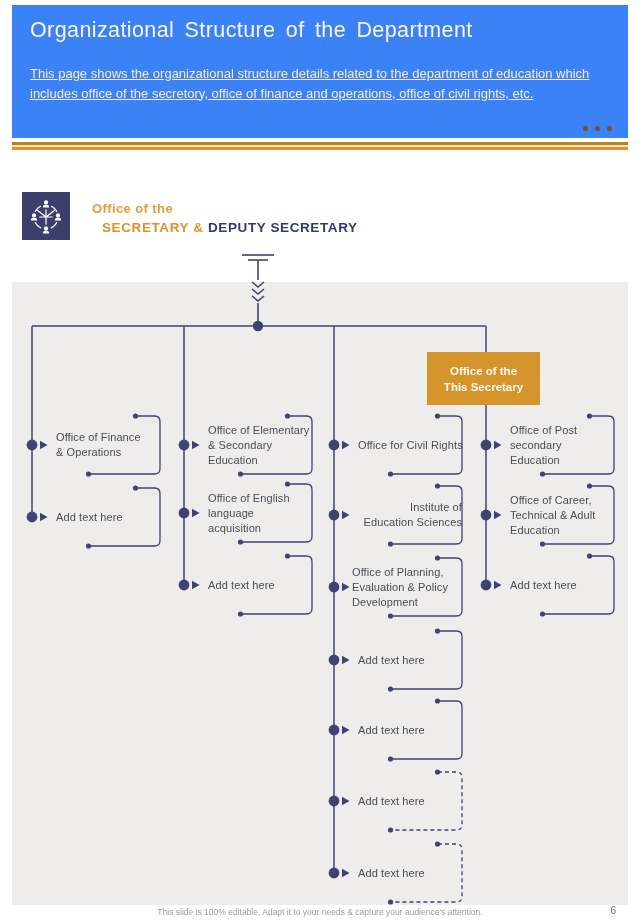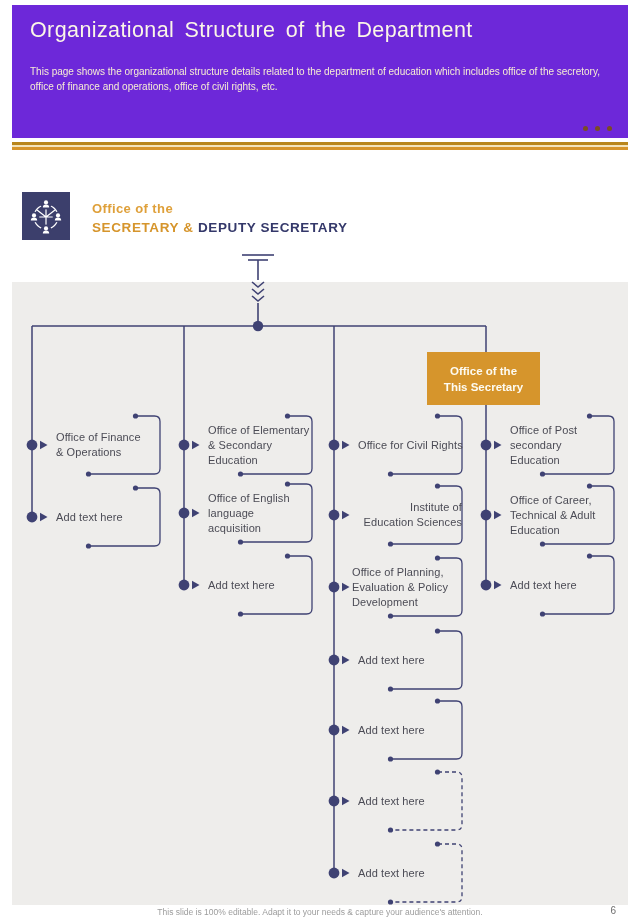--- a/index.html
+++ b/index.html
@@ -1,38 +1,38 @@
 <!DOCTYPE html>
 <html><head>
 <meta charset="utf-8">
 <style>
   html,body{margin:0;padding:0;background:#ffffff;}
   .page{position:relative;width:640px;height:924px;background:#ffffff;overflow:hidden;
         font-family:"Liberation Sans", sans-serif;}
 
   
-  .hdr{position:absolute;left:12px;top:5px;width:616px;height:133px;background:#6d28d9;}
+  .hdr{position:absolute;left:12px;top:5px;width:616px;height:133px;background:#3b82f6;}
   .hdr-title{position:absolute;left:18px;top:13px;font-size:21.5px;font-weight:400;
              color:#FBF6E7;letter-spacing:.4px;word-spacing:4px;}
-  .hdr-sub{position:absolute;left:18px;top:59px;width:596px;font-size:10px;line-height:1.5;
-           color:#F7EDD4;}
+  .hdr-sub{position:absolute;left:18px;top:59px;width:596px;font-size:13px;line-height:1.5;
+           color:#F7EDD4;text-decoration:underline;}
   .hdr-dots{position:absolute;right:16px;bottom:7px;display:flex;gap:7px;}
   .hdr-dots i{width:5px;height:5px;border-radius:50%;background:#7A4C24;display:block;}
 
   .rule{position:absolute;left:12px;top:142px;width:616px;}
   .rule .r1{height:3px;background:#B9861C;}
   .rule .r2{height:2px;background:#F3E4BC;}
   .rule .r3{height:2.5px;background:#D6952C;}
 
   
   .logo{position:absolute;left:22px;top:192px;width:48px;height:48px;background:#3C3F6C;}
   .sec-block{position:absolute;left:92px;top:201px;}
   .sec-pre{font-size:13px;font-weight:bold;color:#DFA03A;letter-spacing:.4px;}
   .sec-main{font-size:13.5px;font-weight:bold;letter-spacing:.6px;margin-top:4px;white-space:nowrap;}
-  .gold{color:#D6952C;} .navy{color:#34386A;}
+  .gold{color:#D6952C;margin-left:10px;} .navy{color:#34386A;}
 
   
   .panel{position:absolute;left:12px;top:282px;width:616px;height:623px;background:#EEEDEB;z-index:0;}
   svg.overlay{position:absolute;left:0;top:0;z-index:2;pointer-events:none;}
   .node-label{position:absolute;z-index:3;font-size:11px;line-height:15px;color:#4B4B55;
               letter-spacing:.1px;transform:translateY(-50%);}
   .ubox{position:absolute;left:427px;top:352px;width:113px;height:53px;background:#D6952C;z-index:3;
         color:#FDFBF2;font-weight:bold;font-size:11.5px;line-height:16px;
         display:flex;flex-direction:column;align-items:center;justify-content:center;text-align:center;}
 

